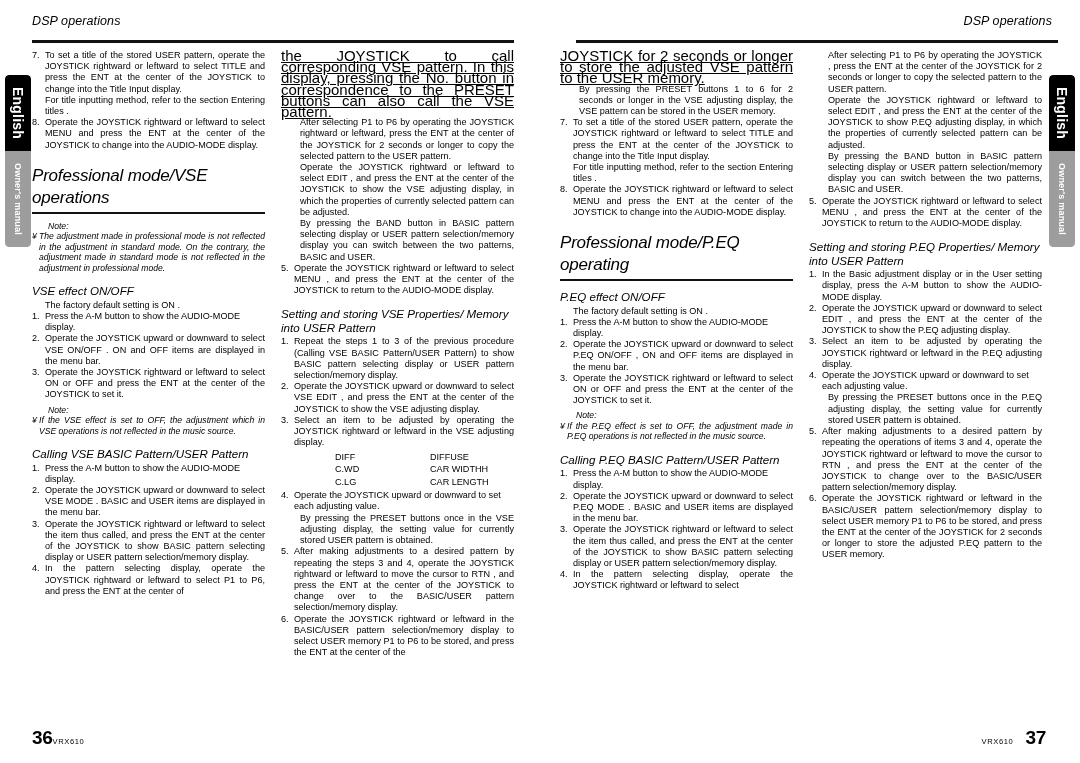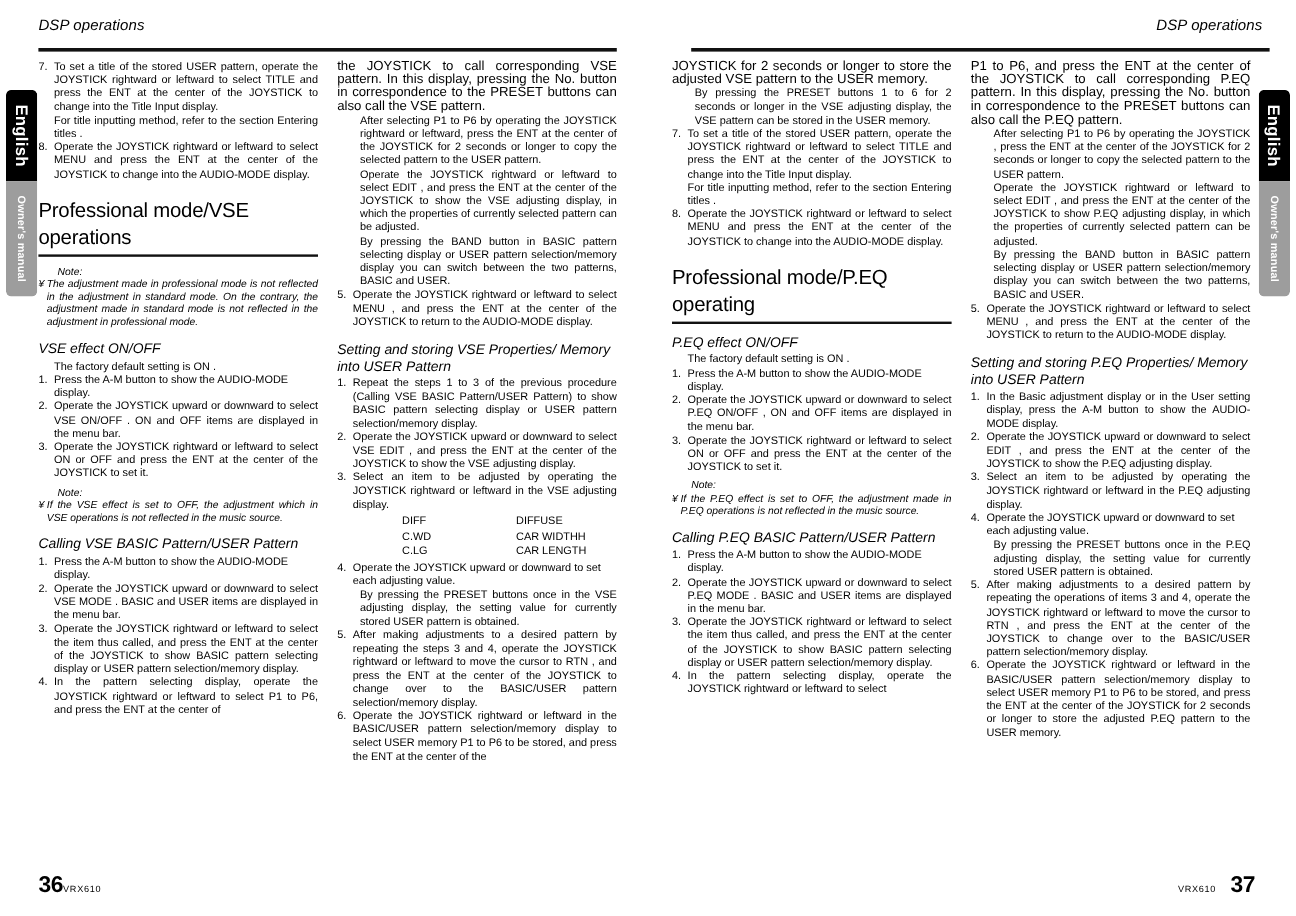--- a/index.html
+++ b/index.html
@@ -100,24 +100,25 @@
   }
   .step-body.noj { text-align: left; }
   .para {
     font-size: 9.1px;
     line-height: 11.2px;
     text-align: justify;
     margin-left: 13px;
   }
   .para.noj { text-align: left; }
   .para.indent2 { margin-left: 19px; }
-  .plain { font-size: 11px; line-height: 11.2px; text-align: justify; }
+  .plain { font-size: 15px; line-height: 11.2px; text-align: justify; text-decoration: underline; }
 
   
   h1.sect {
+    font-style: italic;
     font-weight: normal;
     font-size: 17px;
     line-height: 22px;
     margin: 14px 0 0 0;
     padding: 0 0 3px 0;
     letter-spacing: -.2px;
   }
   .sect-rule {
     border-top: 2.5px solid #111;
     margin-bottom: 7px;
@@ -400,21 +401,20 @@
         </div>
         <div class="step">
           <div class="step-num">4.</div>
           <div class="step-body">In the pattern selecting display, operate the JOYSTICK  rightward or leftward to select</div>
         </div>
 
       </div>
 
       <div class="col">
 
-        <div class="plain">P1 to P6, and press the ENT at the center of the JOYSTICK  to call corresponding P.EQ pattern. In this display, pressing the No. button in correspondence to the PRESET buttons  can also call the P.EQ pattern.</div>
         <div class="para indent2">After selecting P1 to P6 by operating the JOYSTICK  , press the ENT at the center of the JOYSTICK  for 2 seconds or longer to copy the selected pattern to the USER pattern.</div>
         <div class="para indent2">Operate the JOYSTICK  rightward or leftward to select  EDIT , and press the ENT at the center of the JOYSTICK  to show P.EQ adjusting display, in which the properties of currently selected pattern can be adjusted.</div>
         <div class="para indent2">By pressing the BAND button  in BASIC pattern selecting display or USER pattern selection/memory display you can switch between the two patterns, BASIC and USER.</div>
 
         <div class="step">
           <div class="step-num">5.</div>
           <div class="step-body">Operate the JOYSTICK  rightward or leftward to select  MENU , and press the ENT at the center of the JOYSTICK  to return to the AUDIO-MODE display.</div>
         </div>
 
         <h2 class="sub">Setting and storing P.EQ Properties/ Memory into USER Pattern</h2>

